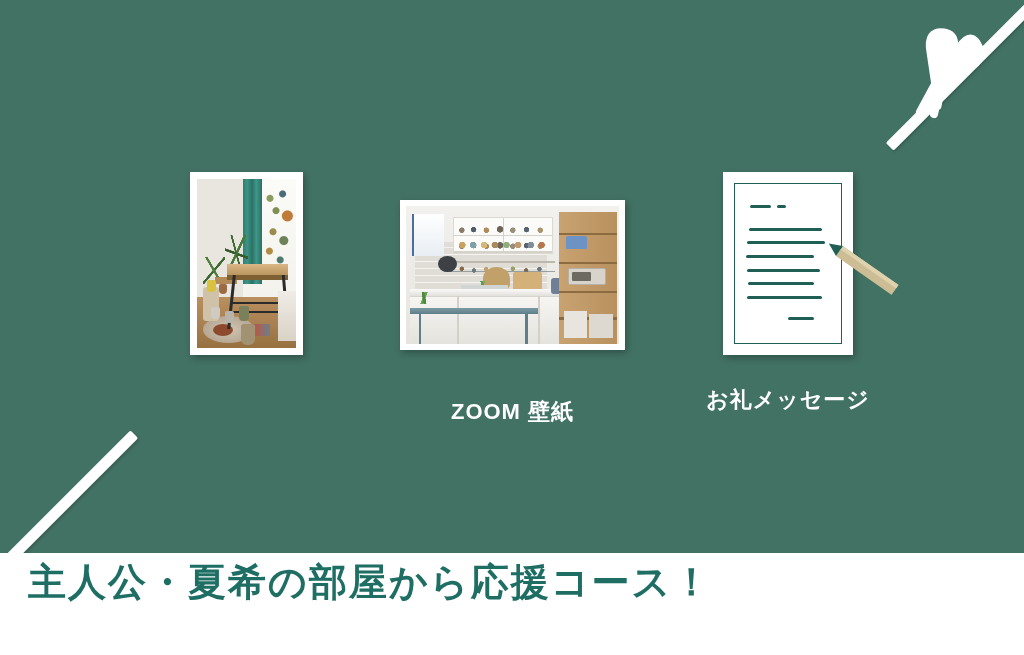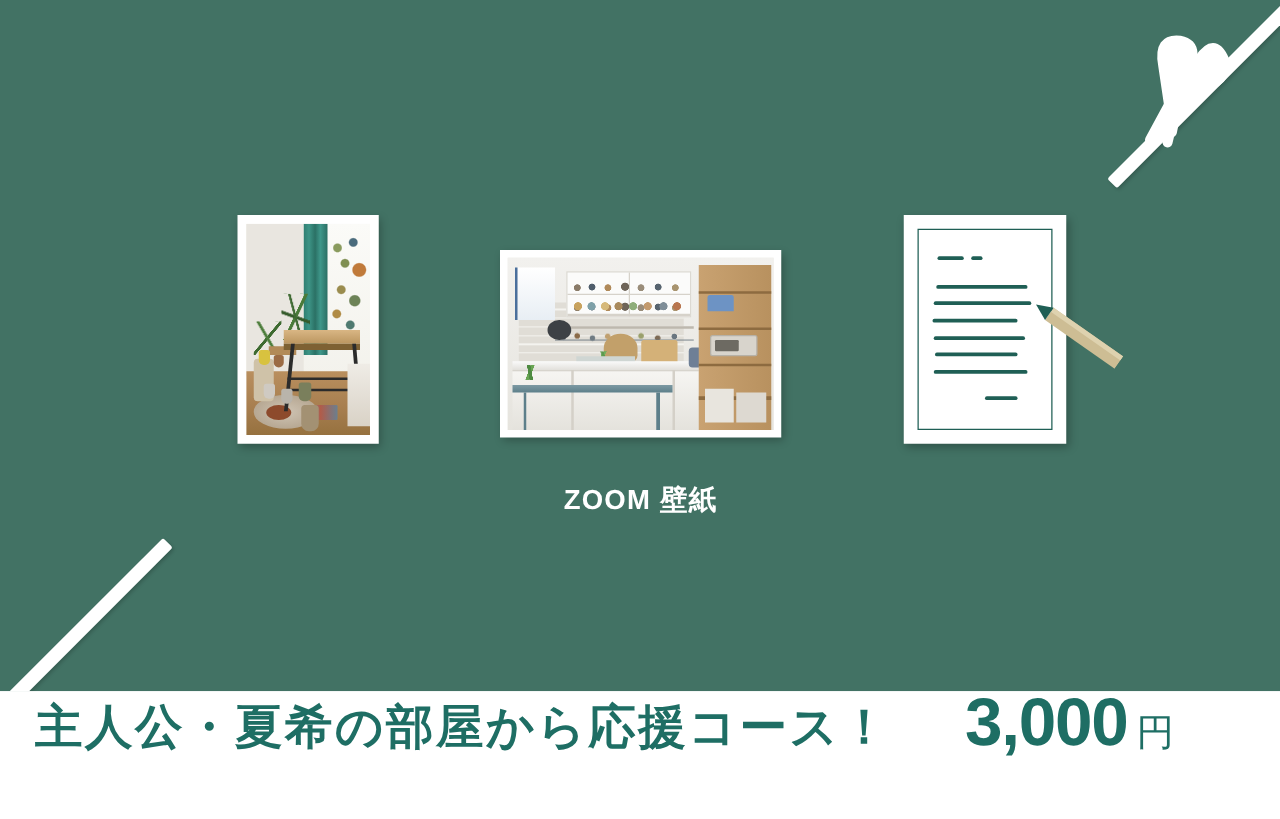--- a/index.html
+++ b/index.html
@@ -200,21 +200,21 @@
     background:#1f5f55;}
   .pencil{position:absolute;left:828px;top:236px;width:82px;height:14px;
     transform:rotate(35deg);transform-origin:left center;}
 
   
   .caption{
     position:absolute;color:#ffffff;font-size:22px;font-weight:700;
     letter-spacing:1px;white-space:nowrap;text-align:center;
   }
   .cap1{left:186px;top:385px;width:122px;}
-  .cap2{left:436px;top:385px;width:153px;}
+  .cap2{left:436px;top:397px;width:153px;}
   .cap3{left:700px;top:385px;width:176px;}
 
   
   .bottom{
     position:absolute;left:0;top:553px;width:1024px;height:102px;background:#ffffff;
   }
   .bottom-row{position:absolute;left:28px;top:8px;display:flex;align-items:flex-start;}
   .title-main{
     color:#1e6e64;font-size:38px;font-weight:700;letter-spacing:2px;
     white-space:nowrap;line-height:1.15;
@@ -346,25 +346,22 @@
       </div>
     </div>
 
     <svg class="pencil" viewBox="0 0 82 14">
       <polygon points="14,1 82,1 82,13 14,13" fill="#cdbd94"></polygon>
       <polygon points="14,1 82,1 82,5 14,5" fill="#ded2af"></polygon>
       <polygon points="14,1 14,13 1,7" fill="#1f5f55"></polygon>
     </svg>
 
     <div class="caption cap2">ZOOM 壁紙</div>
+    <div class="caption cap3">お礼メッセージ</div>
   </div>
 
   <div class="bottom">
     <div class="bottom-row">
       <div class="title-main">主人公・夏希の部屋から応援コース！</div>
     </div>
-    <div class="price-wrap">
-      <span class="price-num">3,000</span>
-      <span class="price-yen">円</span>
-    </div>
   </div>
 
 </div>
 
 </body></html>

